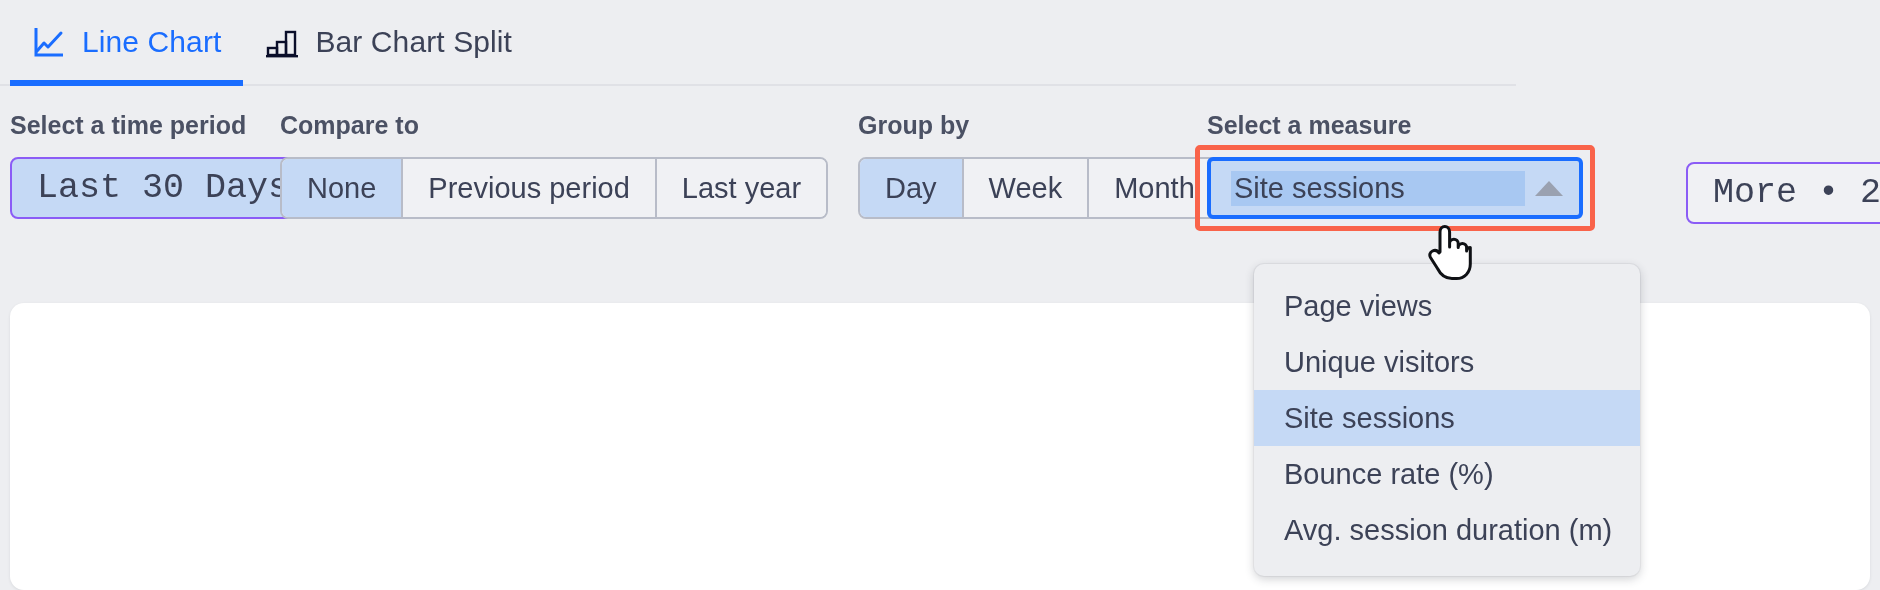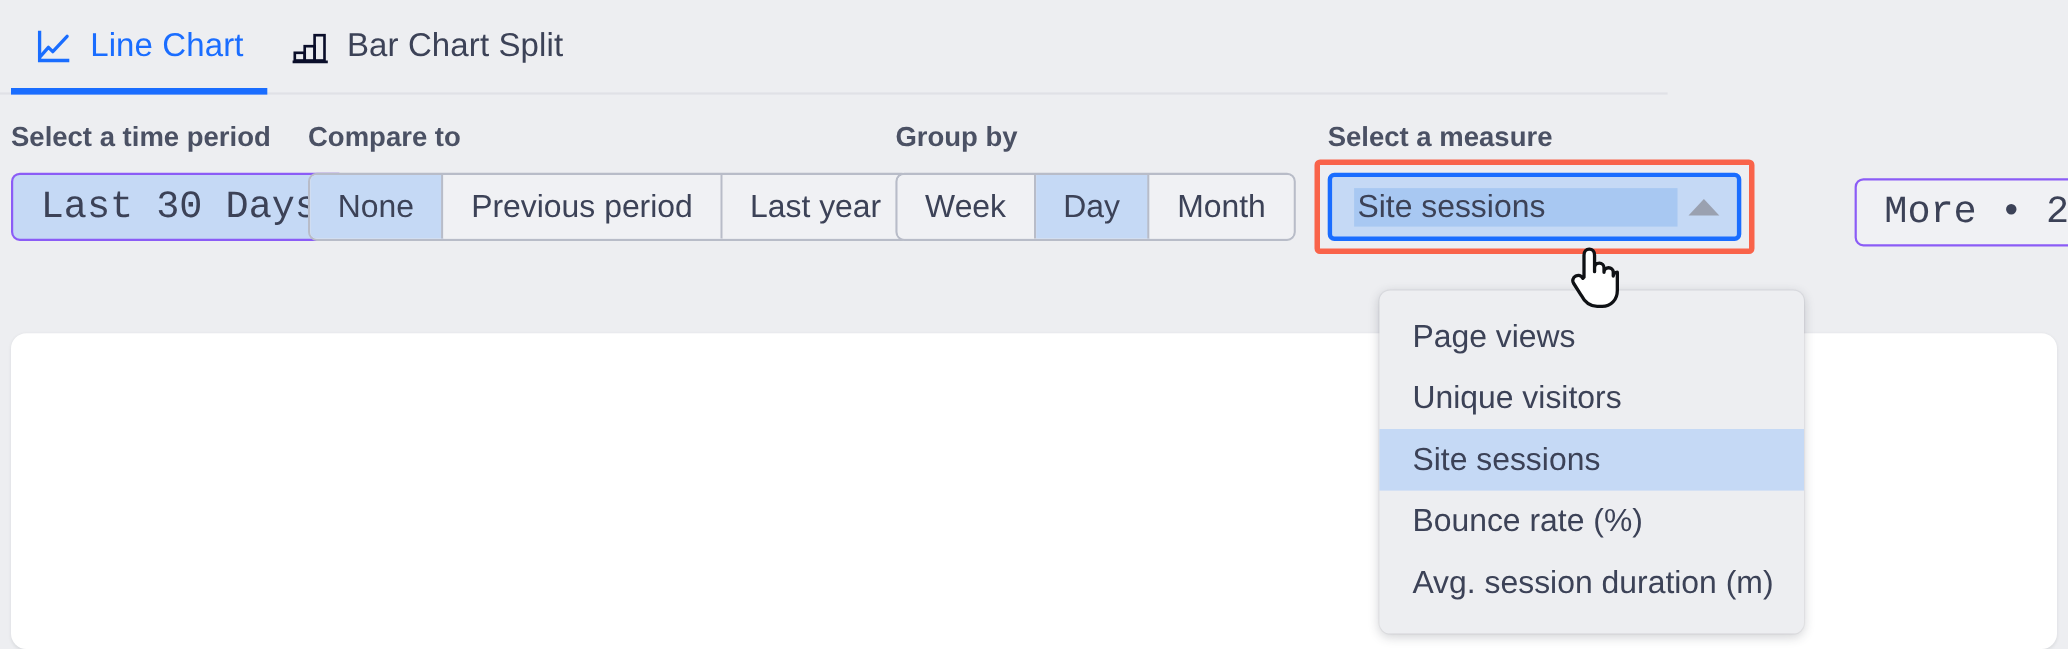--- a/index.html
+++ b/index.html
@@ -259,25 +259,25 @@
 
   <div class="fgroup" style="left:280px; top:27px;">
     <div class="fgroup-label">Compare to</div>
     <div class="seg">
       <div class="seg-btn selected">None</div>
       <div class="seg-btn">Previous period</div>
       <div class="seg-btn">Last year</div>
     </div>
   </div>
 
-  <div class="fgroup" style="left:814px; top:27px;">
+  <div class="fgroup" style="left:858px; top:27px;">
     <div class="fgroup-label">Group by</div>
     <div class="seg">
+      <div class="seg-btn selected">Day</div>
       <div class="seg-btn">Week</div>
-      <div class="seg-btn selected">Day</div>
       <div class="seg-btn">Month</div>
     </div>
   </div>
 
   <div class="fgroup measure-wrap" style="left:1207px; top:27px;">
     <div class="fgroup-label">Select a measure</div>
     <div style="position:relative;">
       <div class="annot-ring"></div>
       <div class="measure-select">
         <span class="measure-value">Site sessions</span>

